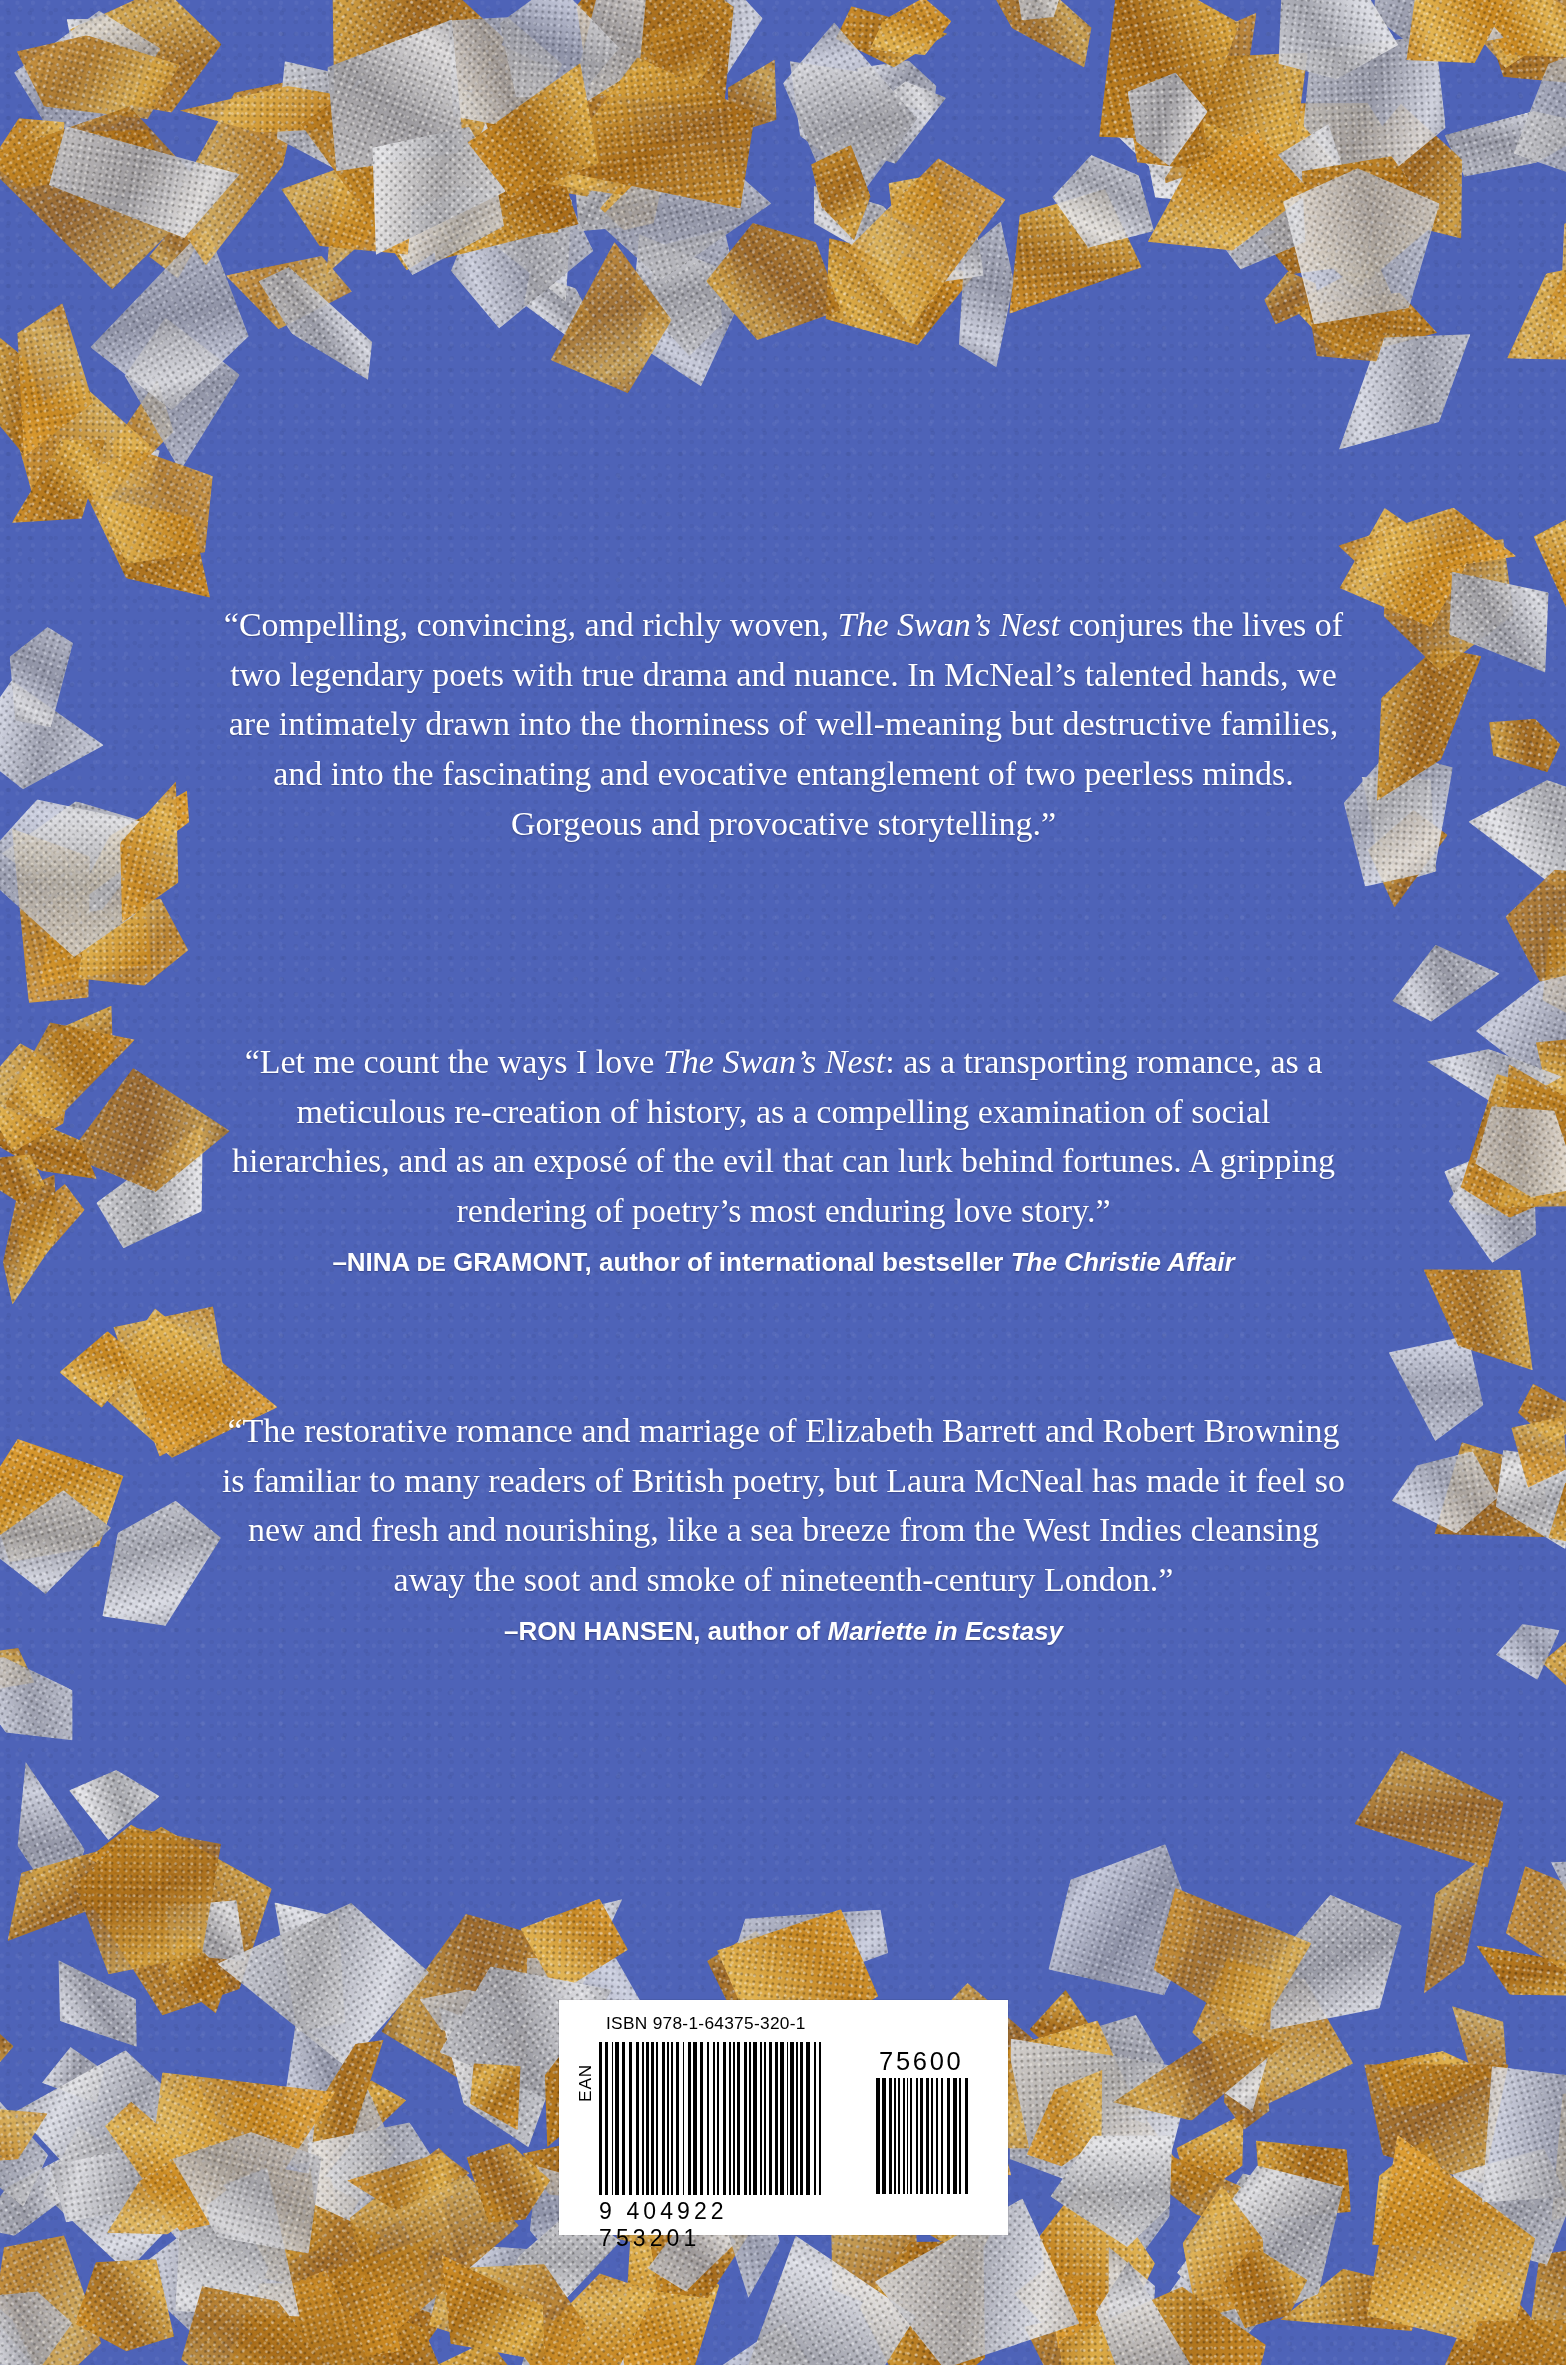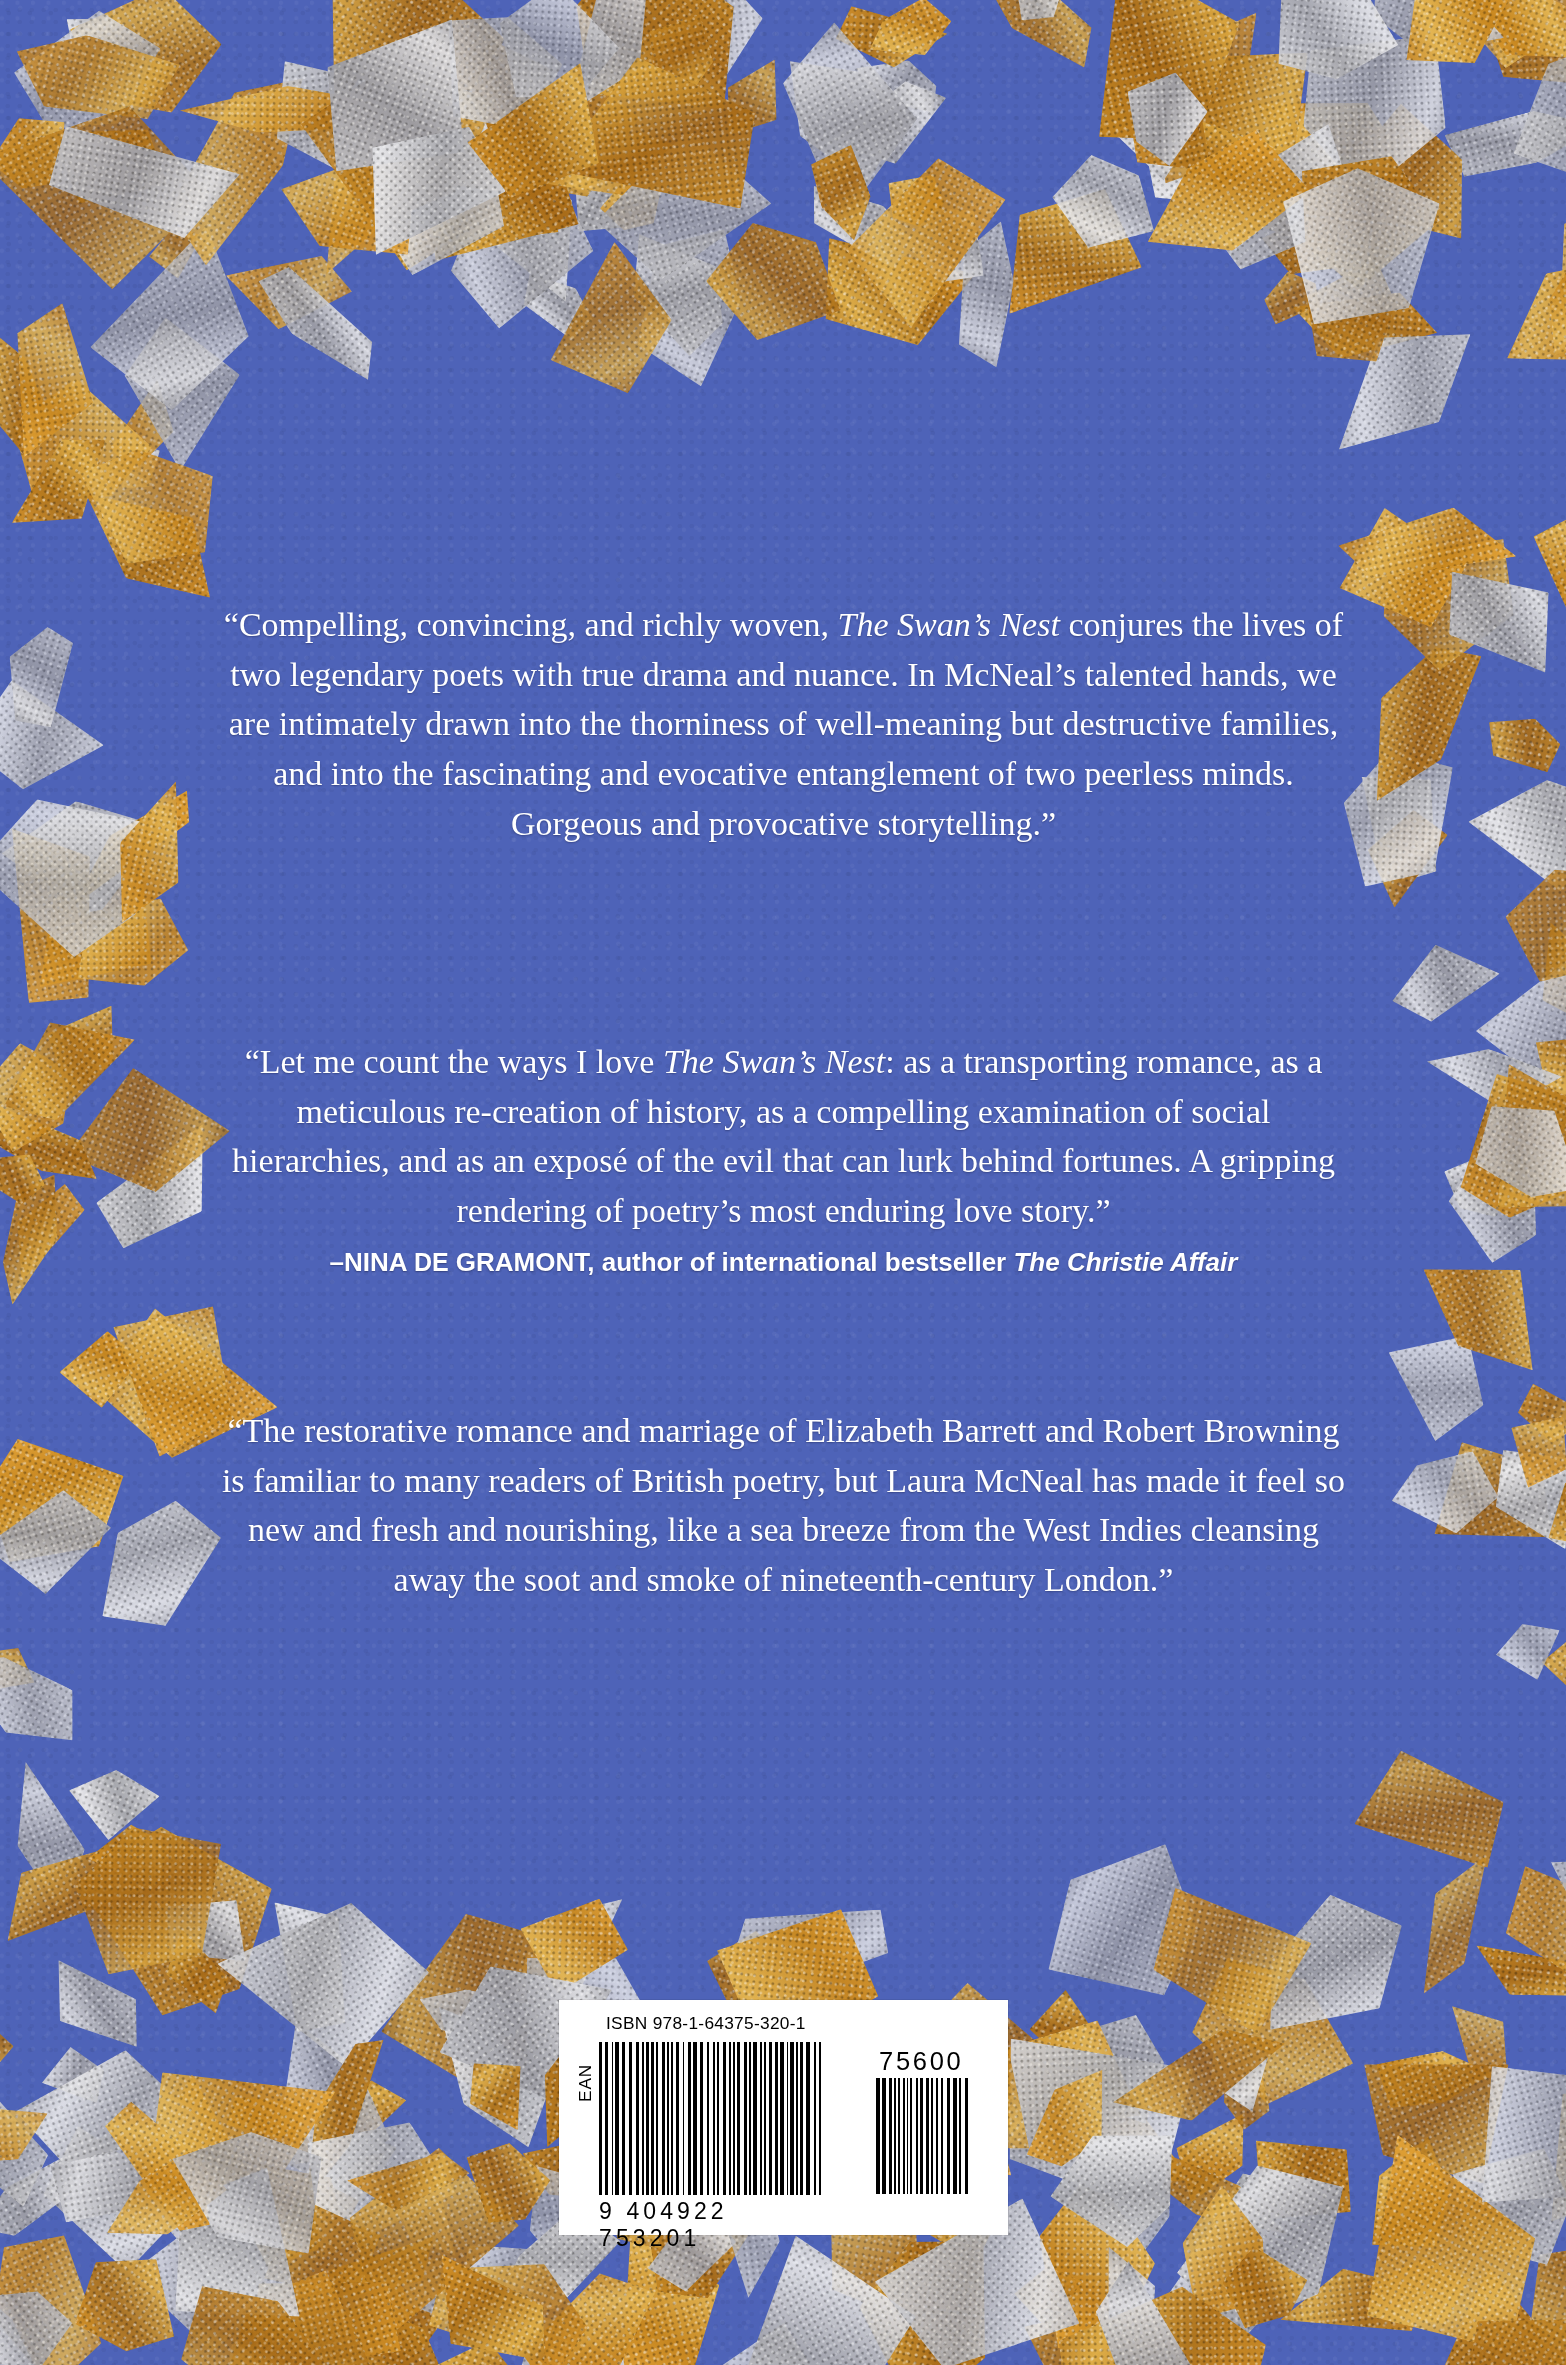--- a/index.html
+++ b/index.html
@@ -108,21 +108,21 @@
   .serif em { font-style: italic; }
 
   .attrib {
     font-family: "Liberation Sans", sans-serif;
     font-weight: bold;
     font-size: 26px;
     margin-top: 11px;
     text-shadow: 0 0.9px 1.8px rgba(20,25,60,.45);
   }
   .attrib em { font-style: italic; font-weight: bold; }
-  .smallcap { font-size: 25px; margin-top: 13px; }
+  .smallcap { font-size: 21px; margin-top: 13px; }
 
   
   #barcode-area {
     position: absolute;
     z-index: 6;
     left: 559px;
     top: 2000px;
     width: 449px;
     height: 235px;
     background: #ffffff;
@@ -1166,20 +1166,21 @@
       <div class="serif">“Compelling, convincing, and richly woven, <em>The Swan’s Nest</em> conjures the lives of two legendary poets with true drama and nuance. In McNeal’s talented hands, we are intimately drawn into the thorniness of well-meaning but destructive families, and into the fascinating and evocative entanglement of two peerless minds. Gorgeous and provocative storytelling.”</div>
     </div>
 
     <div class="blurb-block" style="top:1037px;">
       <div class="serif">“Let me count the ways I love <em>The Swan’s Nest</em>: as a transporting romance, as a meticulous re-creation of history, as a compelling examination of social hierarchies, and as an exposé of the evil that can lurk behind fortunes. A gripping rendering of poetry’s most enduring love story.”</div>
       <div class="attrib">–NINA <span class="smallcap">DE</span> GRAMONT, author of international bestseller <em>The Christie Affair</em></div>
     </div>
 
     <div class="blurb-block" style="top:1406px;">
       <div class="serif">“The restorative romance and marriage of Elizabeth Barrett and Robert Browning is familiar to many readers of British poetry, but Laura McNeal has made it feel so new and fresh and nourishing, like a sea breeze from the West Indies cleansing away the soot and smoke of nineteenth-century London.”</div>
+      <div class="attrib">–RON HANSEN, author of <em>Mariette in Ecstasy</em></div>
     </div>
 
   </div>
 
   <div id="barcode-area">
     <div id="isbn-text">ISBN 978-1-64375-320-1</div>
     <div id="ean-label">EAN</div>
     <div class="bars" id="main-bars">
         <div class="bar" style="width: 2.7px; height: 100%;"></div>
         <div class="bar" style="width: 3.6px; height: 100%; background: transparent;"></div>

